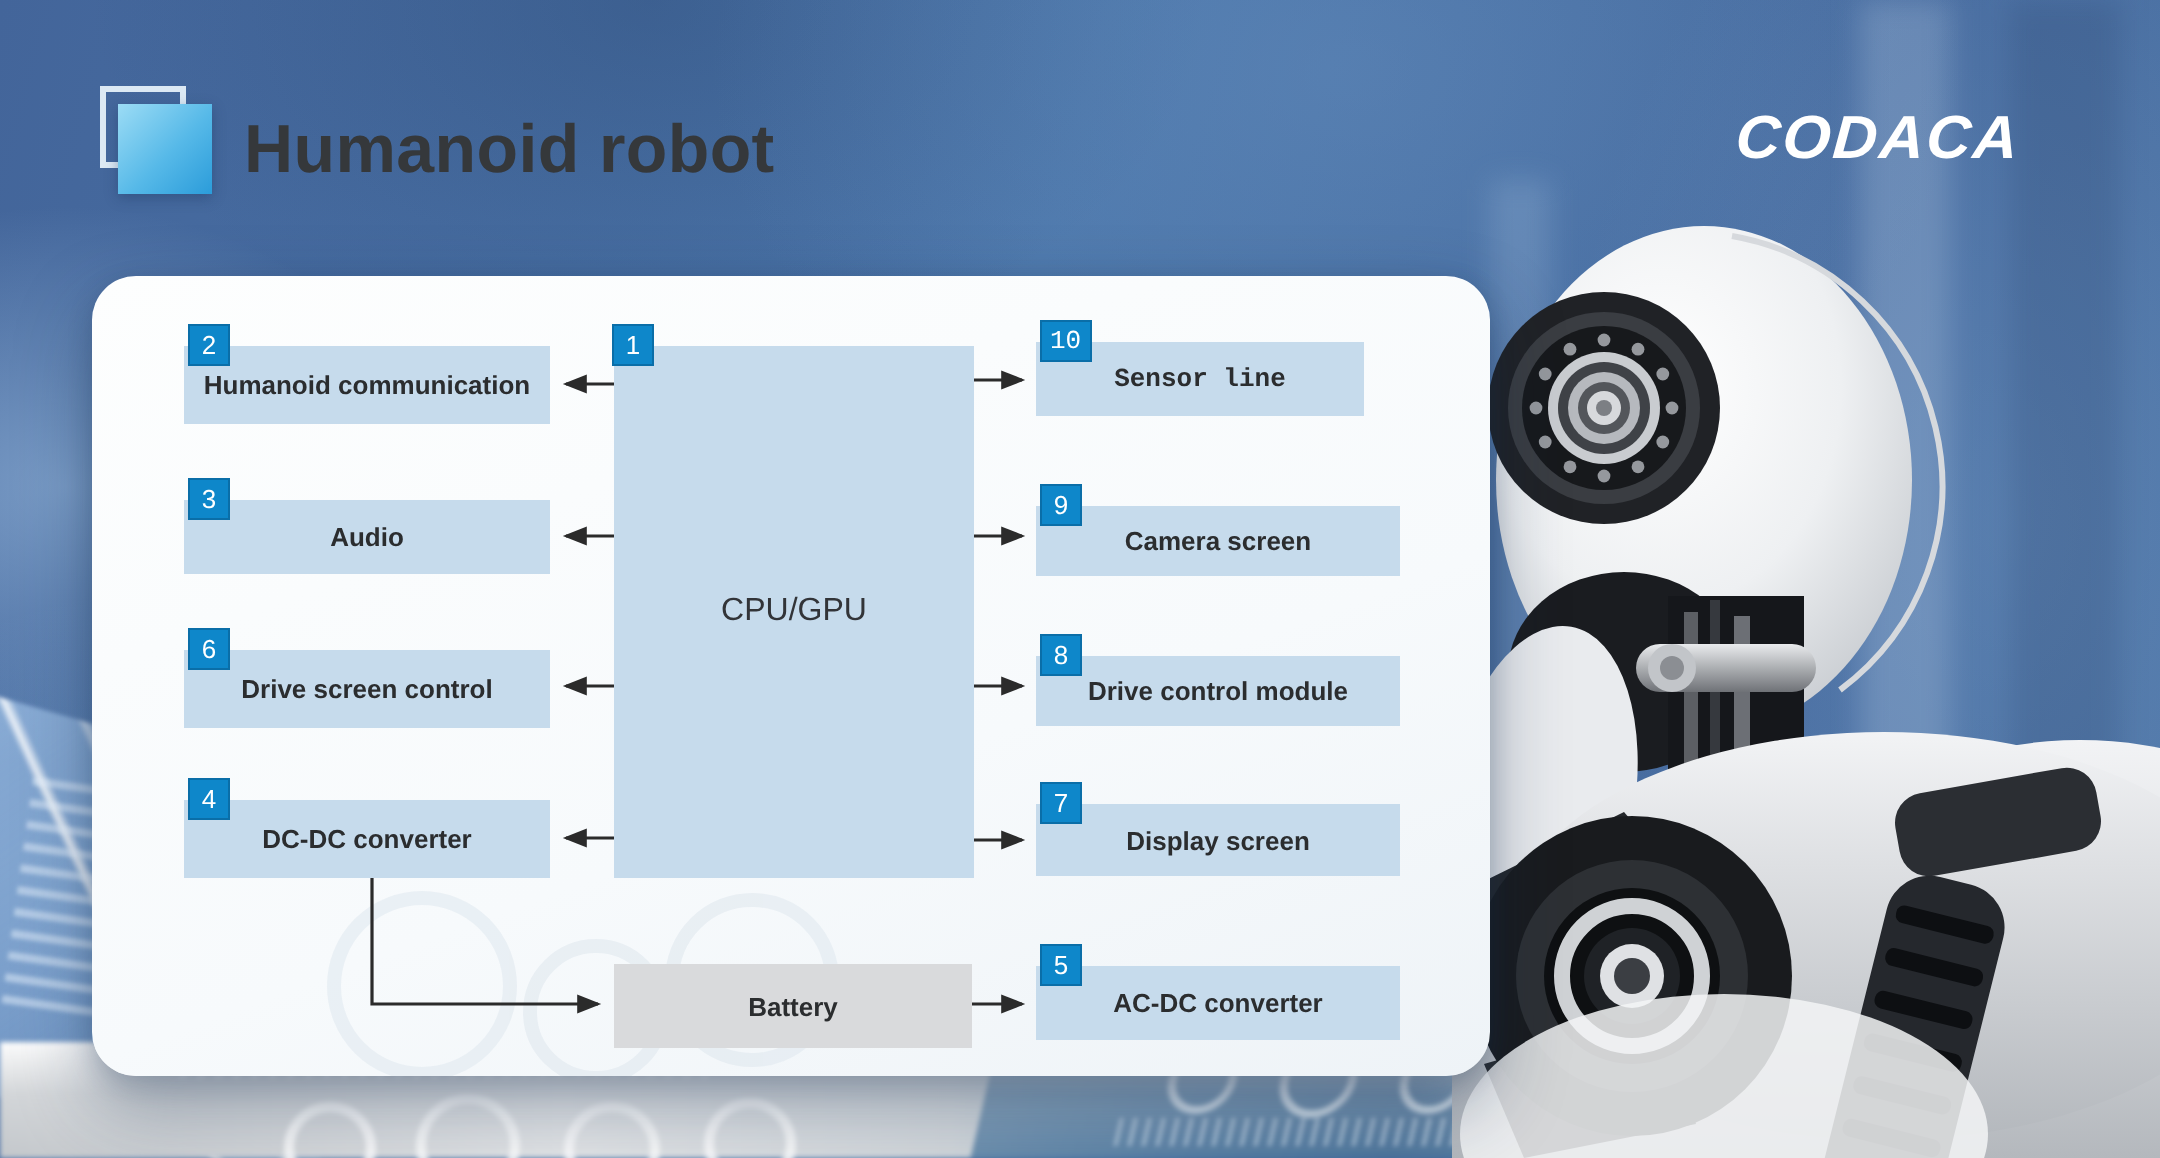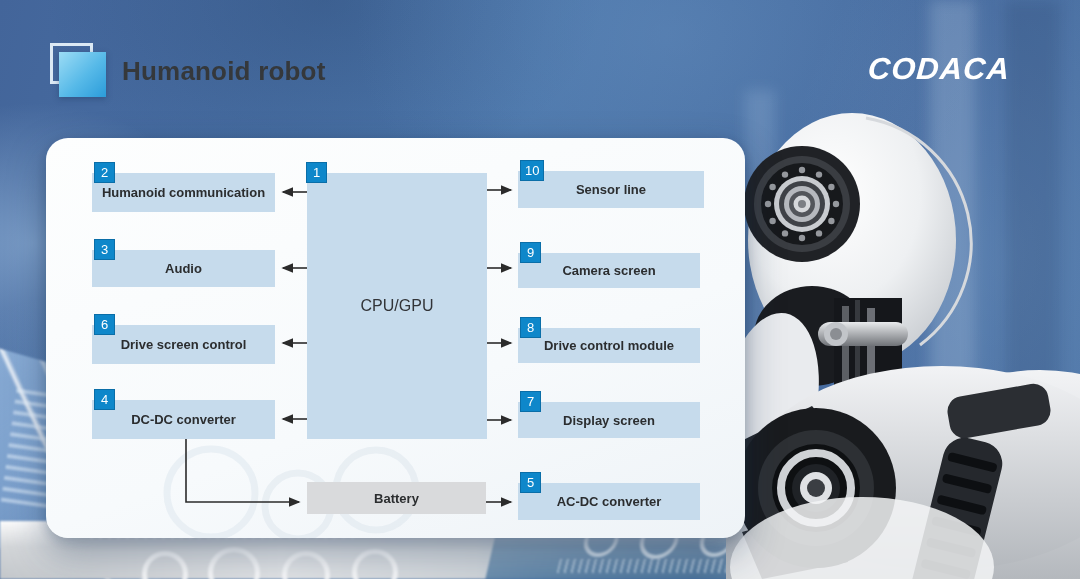--- a/index.html
+++ b/index.html
@@ -96,21 +96,21 @@
   
   .title-icon{position:absolute;left:50px;top:43px;width:95px;height:65px;}
   .sq-back{position:absolute;left:0;top:0;width:43px;height:41px;border:3px solid rgba(233,244,252,.92);}
   .sq-front{
     position:absolute;left:9px;top:9px;width:47px;height:45px;
     background:linear-gradient(135deg,#9cdcf5 0%,#56b9e8 55%,#2b9cda 100%);
     box-shadow:0 2px 6px rgba(20,50,90,.35);
   }
   .page-title{
     position:absolute;left:122px;top:56px;
-    font-size:26px;font-weight:bold;color:#35383b;letter-spacing:.2px;
+    font-size:34px;font-weight:bold;color:#35383b;letter-spacing:.2px;
   }
   .logo{
     position:absolute;left:840px;top:51px;width:170px;text-align:right;
     font-size:31px;font-weight:bold;font-style:italic;color:#ffffff;
     letter-spacing:1px;transform:skewX(-4deg) scaleY(.98);
   }
 </style>
 </head>
 <body>
 
@@ -275,42 +275,42 @@
     </div>
     <div class="mbox" style="left:46px;top:187px;width:183px;height:39px;">
       <span class="num">6</span>
       <span>Drive screen control</span>
     </div>
     <div class="mbox" style="left:46px;top:262px;width:183px;height:39px;">
       <span class="num">4</span>
       <span>DC-DC converter</span>
     </div>
 
-    <div class="mbox" style="left:472px;top:33px;width:186px;height:37px;">
+    <div class="mbox" style="left:472px;top:33px;width:164px;height:37px;font-family:Liberation Mono, monospace;">
       <span class="num">10</span>
       <span>Sensor line</span>
     </div>
     <div class="mbox" style="left:472px;top:115px;width:182px;height:35px;">
       <span class="num">9</span>
       <span>Camera screen</span>
     </div>
     <div class="mbox" style="left:472px;top:190px;width:182px;height:35px;">
       <span class="num">8</span>
       <span>Drive control module</span>
     </div>
     <div class="mbox" style="left:472px;top:264px;width:182px;height:36px;">
       <span class="num">7</span>
       <span>Display screen</span>
     </div>
     <div class="mbox" style="left:472px;top:345px;width:182px;height:37px;">
       <span class="num">5</span>
       <span>AC-DC converter</span>
     </div>
 
-    <div class="mbox battery-box" style="left:261px;top:344px;width:179px;height:32px;">
+    <div class="mbox battery-box" style="left:261px;top:344px;width:179px;height:42px;">
       <span>Battery</span>
     </div>
   </div>
 
   <div class="title-icon">
     <span class="sq-back"></span>
     <span class="sq-front"></span>
   </div>
   <div class="page-title">Humanoid robot</div>
   <div class="logo">CODACA</div>

